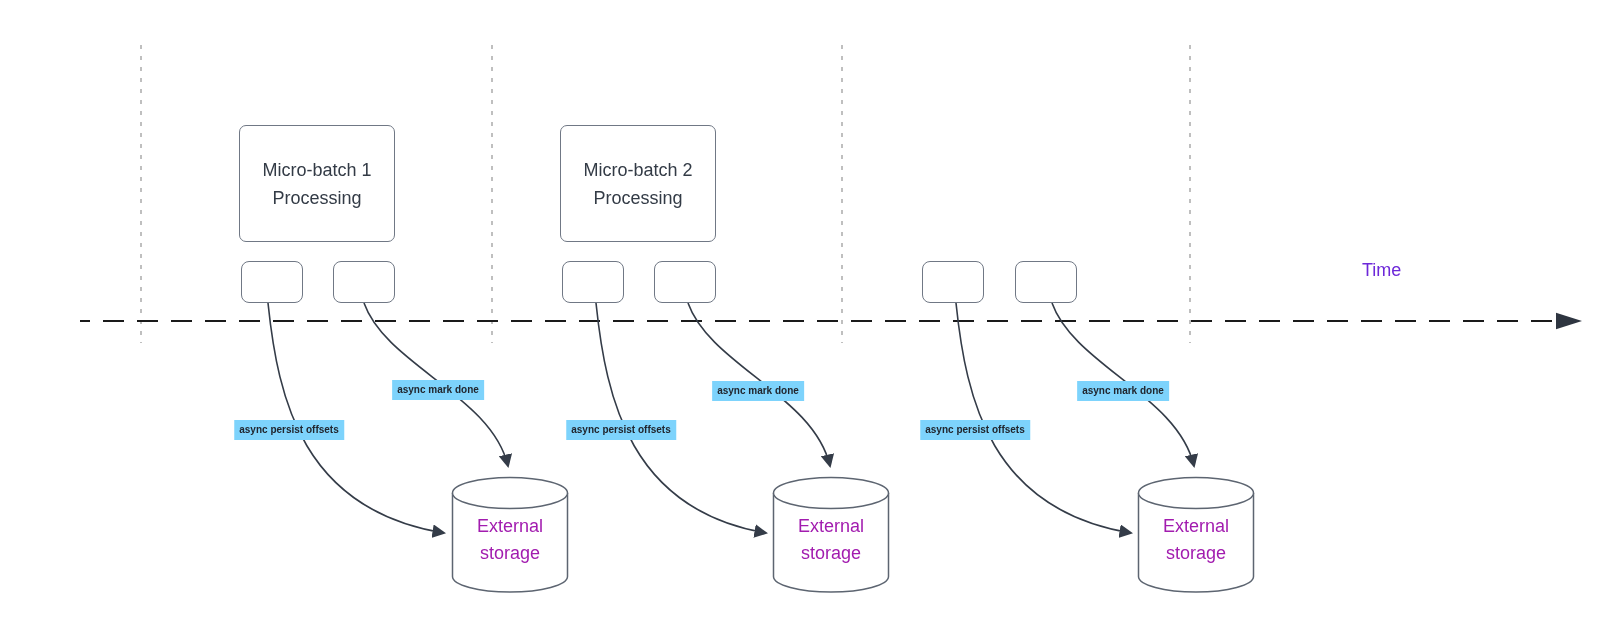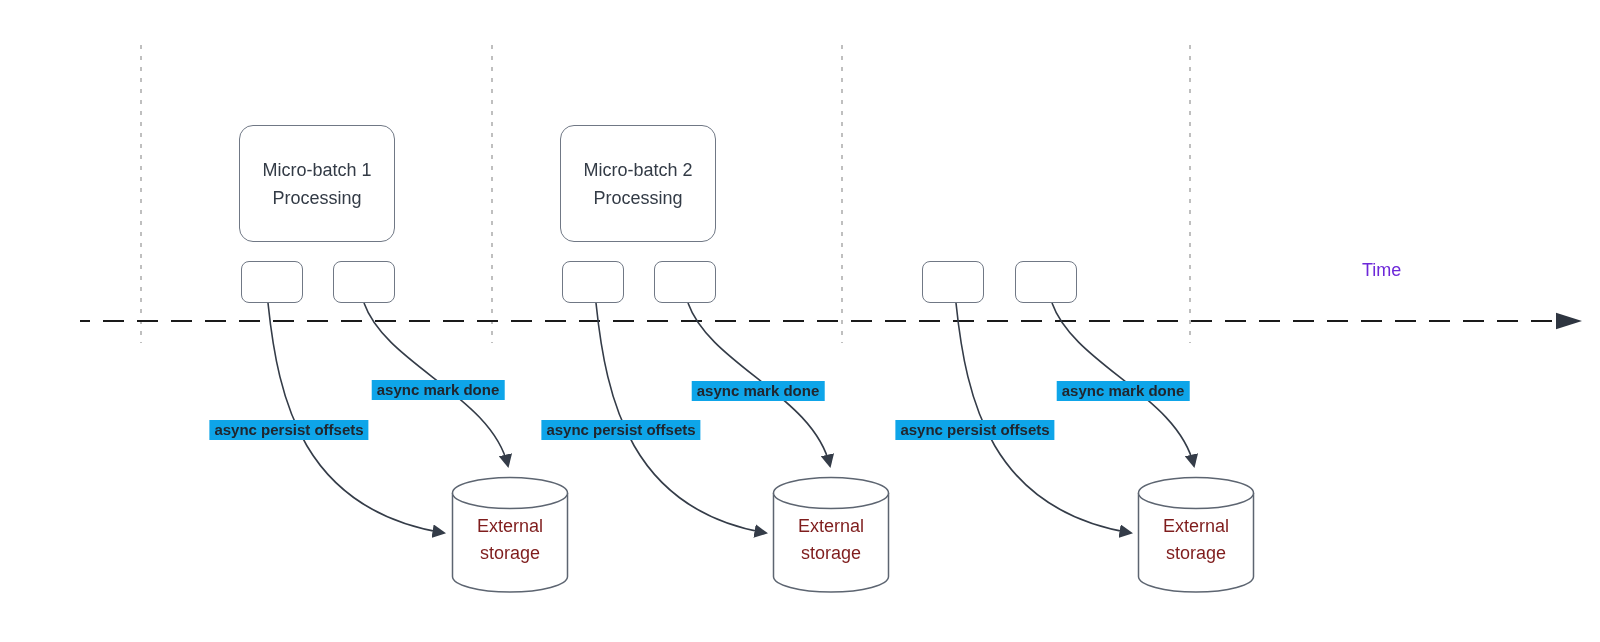--- a/index.html
+++ b/index.html
@@ -21,21 +21,21 @@
     top: 0;
     width: 1600px;
     height: 642px;
   }
   .proc-box {
     position: absolute;
     width: 156px;
     height: 117px;
     background: #ffffff;
     border: 1px solid #707885;
-    border-radius: 14px;
+    border-radius: 7px;
     display: flex;
     align-items: center;
     justify-content: center;
     box-sizing: border-box;
   }
   .proc-box .label {
     width: 140px;
     text-align: center;
     font-size: 18px;
     line-height: 28px;
@@ -46,42 +46,42 @@
     width: 62px;
     height: 42px;
     background: #ffffff;
     border: 1px solid #707885;
     border-radius: 8px;
     box-sizing: border-box;
   }
   .flow-label {
     position: absolute;
     transform: translateX(-50%);
-    background: #0ea5e9;
+    background: #7dd3fc;
     padding: 1px 5px;
-    font-size: 15px;
+    font-size: 10px;
     font-weight: bold;
     color: #21262e;
     white-space: nowrap;
     line-height: 18px;
   }
   .cylinder {
     position: absolute;
     width: 118px;
     height: 118px;
   }
   .cylinder .cyl-label {
     position: absolute;
     left: 0;
     right: 0;
     top: 37px;
     text-align: center;
     font-size: 18px;
     line-height: 27px;
-    color: #7f1d1d;
+    color: #a21caf;
   }
   .cyl-label span {
     display: inline-block;
     width: 90px;
   }
   .time-label {
     position: absolute;
     left: 1362px;
     top: 260px;
     font-size: 18px;

